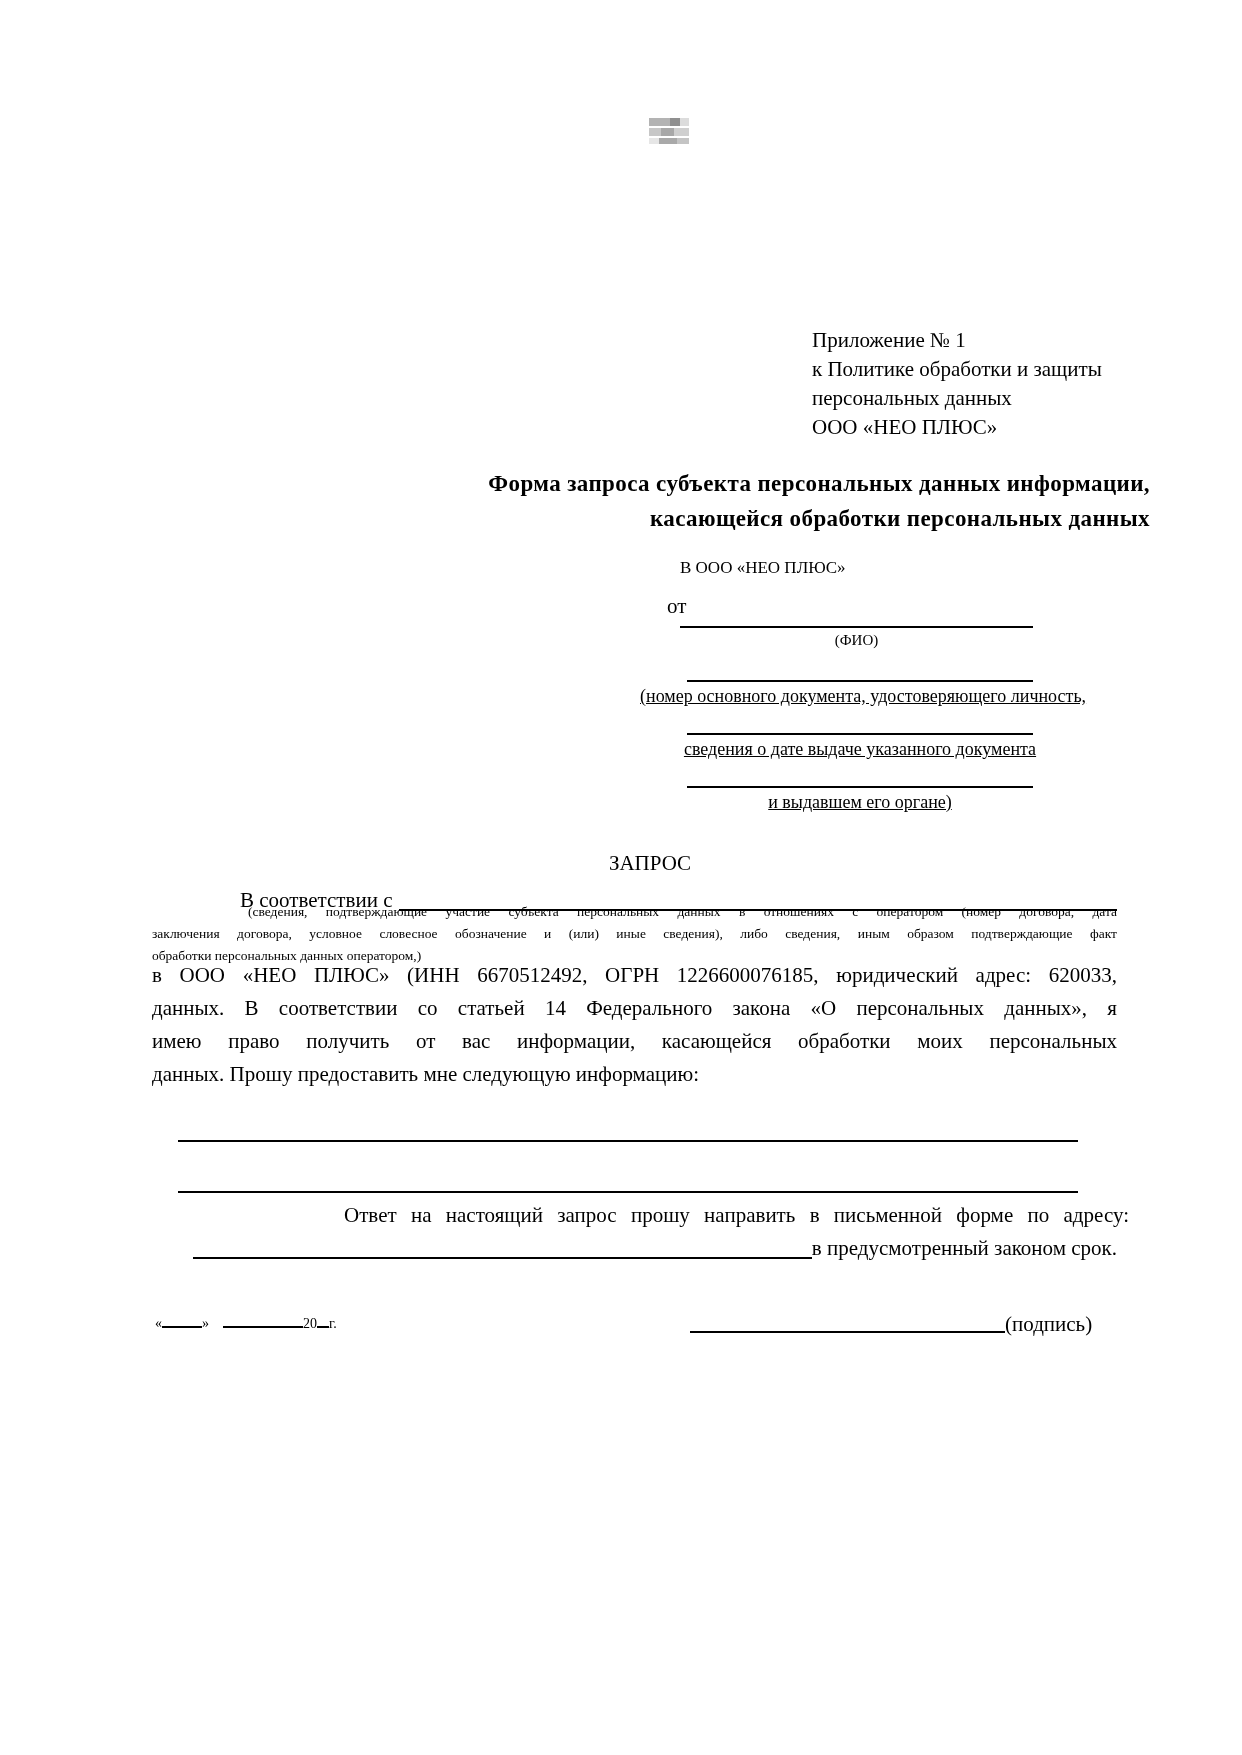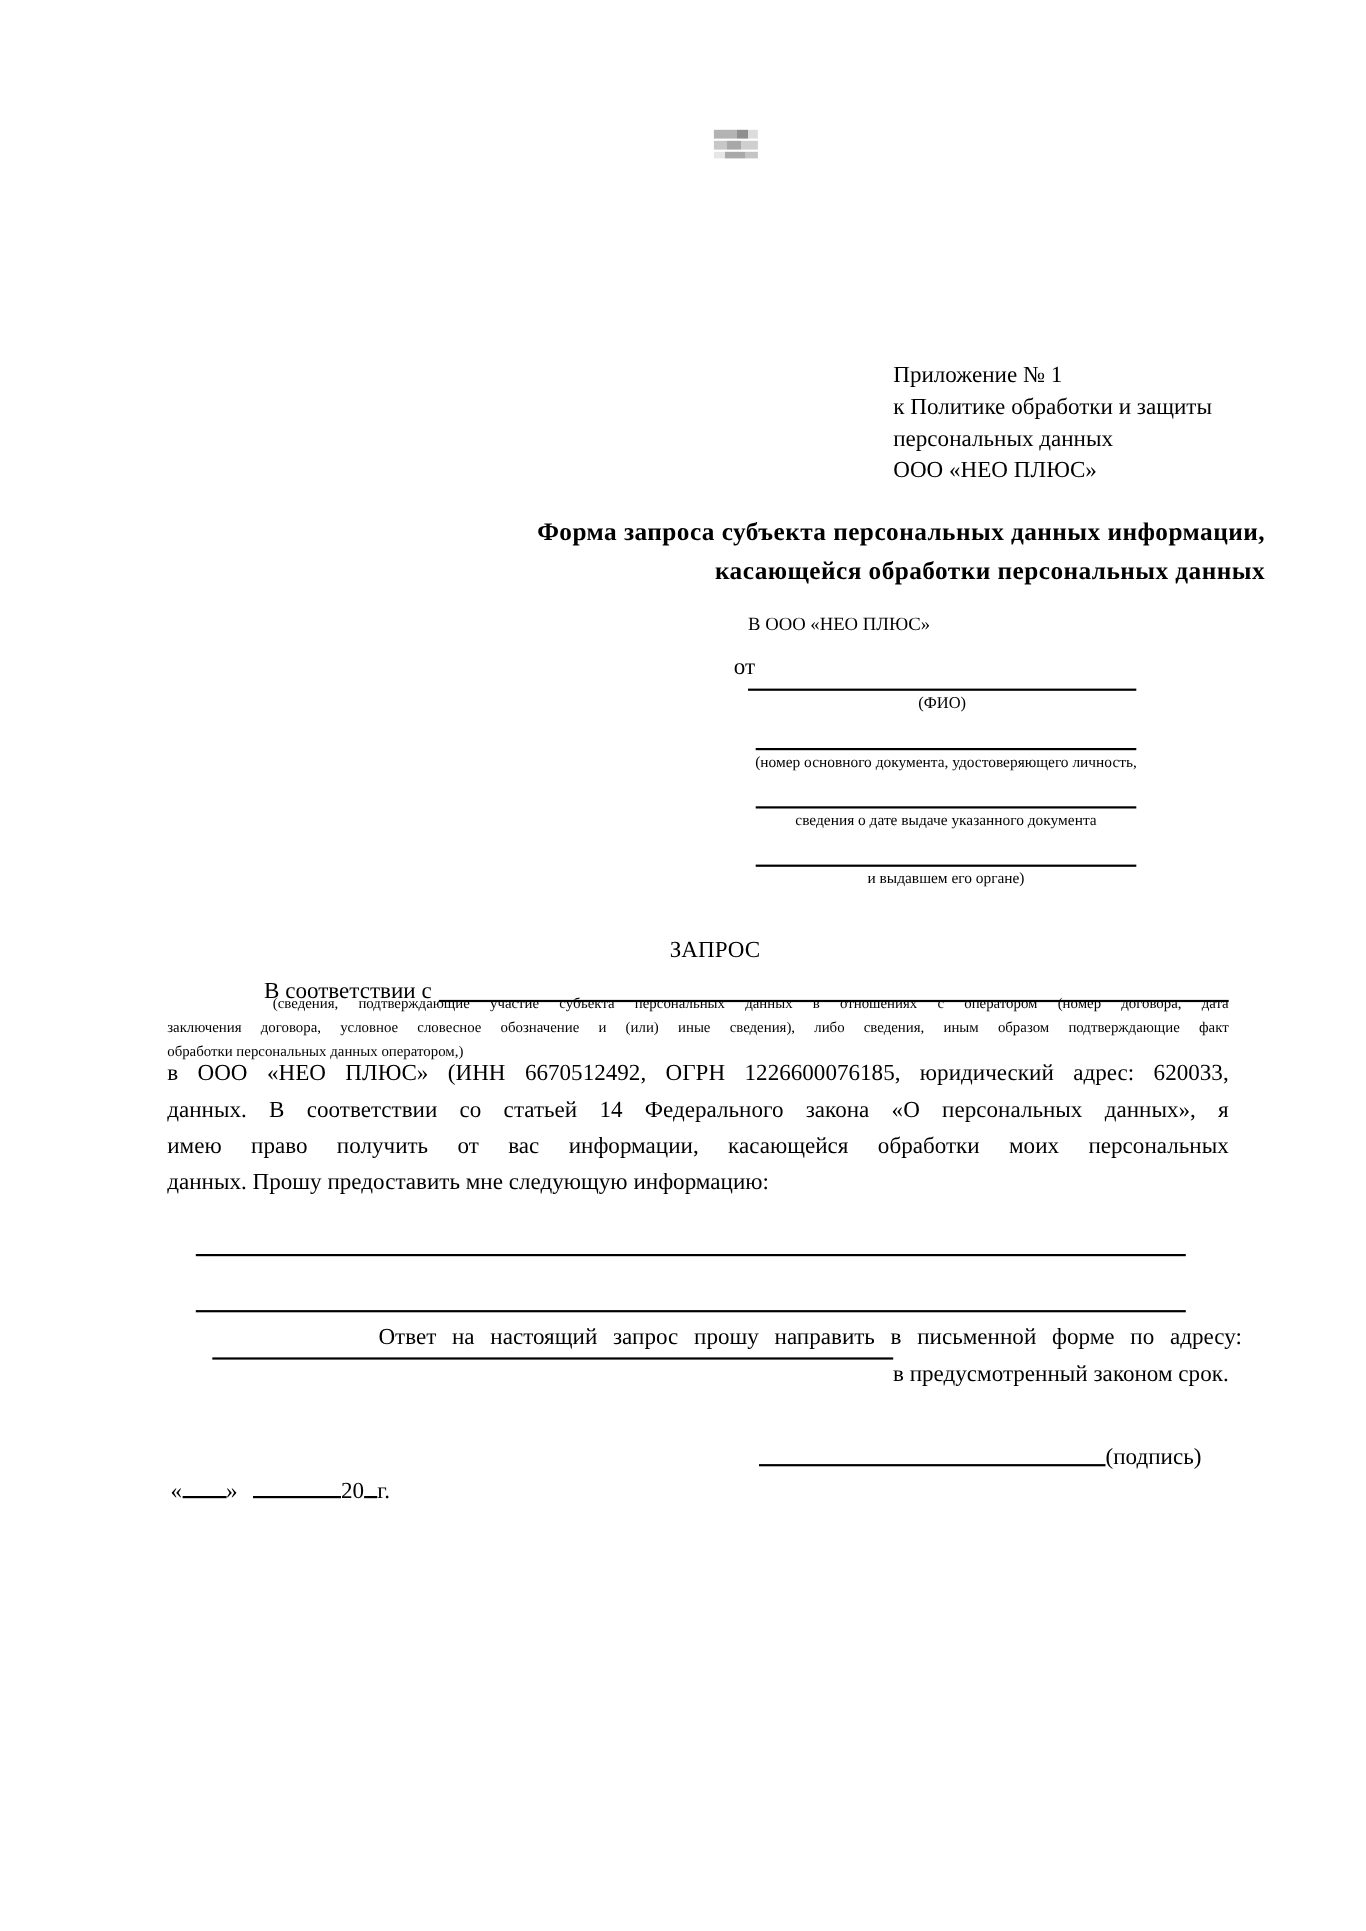--- a/index.html
+++ b/index.html
@@ -22,46 +22,46 @@
   .appendix{left:812px;top:326px;width:330px;font-size:21px;line-height:29px;}
 
   .doc-title{left:150px;top:466px;width:1000px;text-align:right;
     font-size:23px;font-weight:bold;line-height:35px;letter-spacing:0.4px;}
 
   .addr-to{left:667px;top:558px;font-size:17px;margin-left:13px;}
   .addr-from{left:667px;top:594px;font-size:21px;}
   .rule{background:#000;height:2px;}
   .cap{text-align:center;white-space:nowrap;}
   .cap-fio{left:680px;top:632px;width:353px;font-size:15px;}
-  .cap-sm{font-size:14px;}
+  .cap-sm{font-size:18px;text-decoration:underline;}
 
   .zapros{left:150px;top:851px;width:1000px;text-align:center;font-size:21px;}
 
   .intro-row{left:152px;top:886px;width:965px;display:flex;align-items:stretch;font-size:21px;line-height:29px;}
   .intro-row .lbl{white-space:nowrap;padding-left:88px;}
   .intro-row .fill{flex:1;border-bottom:2px solid #000;margin-left:6px;margin-bottom:4px;}
 
   .clar{left:152px;top:901px;width:965px;font-size:13.5px;line-height:22px;}
   .clar .jl{text-align:justify;text-align-last:justify;}
   .clar .jl.first{padding-left:96px;}
   .clar .last{text-align:left;}
 
   .body-par{left:152px;top:959px;width:965px;font-size:21px;line-height:33px;}
   .body-par .jl{text-align:justify;text-align-last:justify;}
   .body-par .last{text-align:left;}
 
   .blank1{left:178px;top:1140px;width:900px;}
   .blank2{left:178px;top:1191px;width:900px;}
 
   .reply1{left:344px;top:1203px;width:785px;font-size:21px;text-align:justify;text-align-last:justify;}
-  .reply2{left:152px;top:1234px;width:965px;display:flex;align-items:flex-start;font-size:21px;line-height:29px;}
+  .reply2{left:152px;top:1234px;width:965px;display:flex;align-items:flex-end;font-size:21px;line-height:29px;}
   .reply2 .fill{flex:1;border-bottom:2px solid #000;margin-left:41px;margin-bottom:4px;}
   .reply2 .tail{white-space:nowrap;}
 
-  .sig-date{left:155px;top:1312px;font-size:21px;white-space:nowrap;margin-top:27px;}
+  .sig-date{left:155px;top:1312px;font-size:14px;white-space:nowrap;}
   .blank-inline{display:inline-block;border-bottom:2px solid #000;height:1em;vertical-align:baseline;}
   .bd1{width:40px;} .bd2{width:80px;margin-left:14px;} .bd3{width:12px;}
   .sig-right{left:690px;top:1312px;width:420px;font-size:21px;display:flex;align-items:stretch;}
   .sig-right .fill{flex:1;border-bottom:2px solid #000;margin-bottom:4px;max-width:315px;}
   .sig-right .lbl{white-space:nowrap;}
 </style>
 </head>
 <body>
 
 <div class="page">

